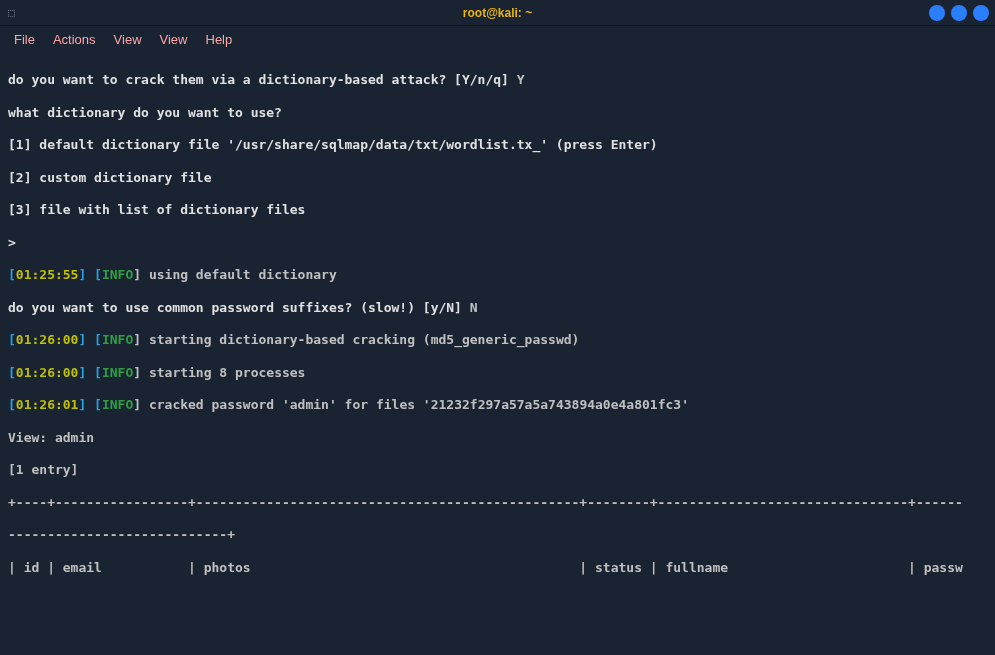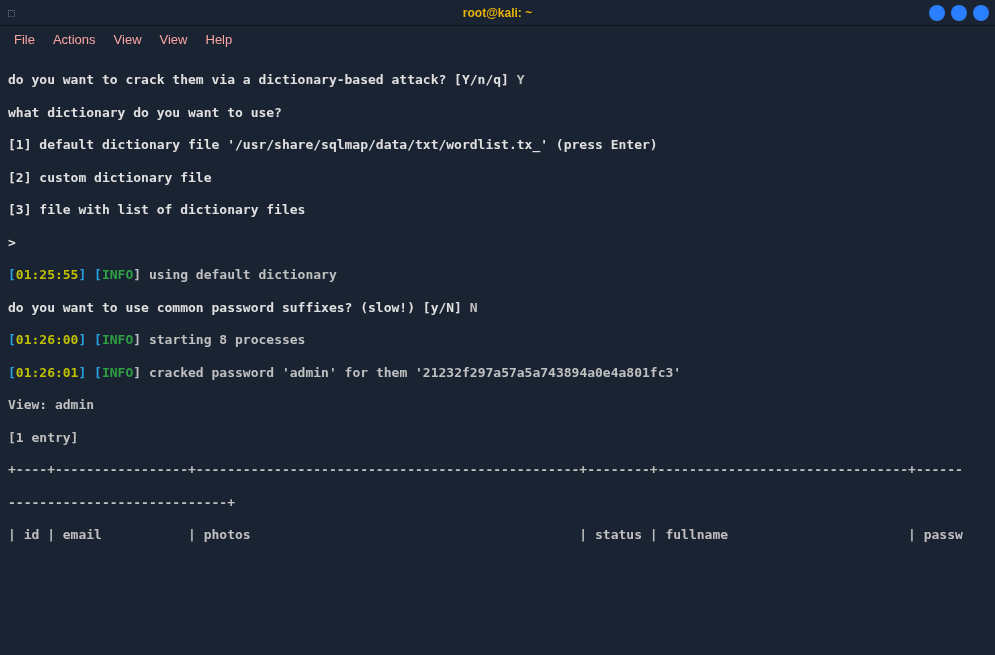--- a/index.html
+++ b/index.html
@@ -98,22 +98,23 @@
 
 <div class="terminal">
 <span class="line"><span class="white">do you want to crack them via a dictionary-based attack? [Y/n/q]</span><span class="dim"> Y</span></span>
 <span class="line"><span class="white">what dictionary do you want to use?</span></span>
 <span class="line"><span class="white">[1] default dictionary file '/usr/share/sqlmap/data/txt/wordlist.tx_' (press Enter)</span></span>
 <span class="line"><span class="white">[2] custom dictionary file</span></span>
 <span class="line"><span class="white">[3] file with list of dictionary files</span></span>
 <span class="line"><span class="white">&gt;</span></span>
 <span class="line"><span class="bracket">[</span><span class="ts">01:25:55</span><span class="bracket">]</span> <span class="bracket">[</span><span class="info">INFO</span><span class="dim">] using default dictionary</span></span>
 <span class="line"><span class="white">do you want to use common password suffixes? (slow!) [y/N]</span><span class="dim"> N</span></span>
+<span class="line"><span class="bracket">[</span><span class="ts">01:26:00</span><span class="bracket">]</span> <span class="bracket">[</span><span class="info">INFO</span><span class="dim">] starting dictionary-based cracking (md5_generic_passwd)</span></span>
 <span class="line"><span class="bracket">[</span><span class="ts">01:26:00</span><span class="bracket">]</span> <span class="bracket">[</span><span class="info">INFO</span><span class="dim">] starting 8 processes</span></span>
-<span class="line"><span class="bracket">[</span><span class="ts">01:26:01</span><span class="bracket">]</span> <span class="bracket">[</span><span class="info">INFO</span><span class="dim">] cracked password '</span><span class="dim">admin</span><span class="dim">' for them '</span><span class="dim">21232f297a57a5a743894a0e4a801fc3</span><span class="dim">'</span></span>
+<span class="line"><span class="bracket">[</span><span class="ts">01:26:01</span><span class="bracket">]</span> <span class="bracket">[</span><span class="info">INFO</span><span class="dim">] cracked password '</span><span class="dim">admin</span><span class="dim">' for files '</span><span class="dim">21232f297a57a5a743894a0e4a801fc3</span><span class="dim">'</span></span>
 <span class="line"><span class="dim">View: admin</span></span>
 <span class="line"><span class="dim">[1 entry]</span></span>
 <span class="line"><span class="dim">+----+-----------------+-------------------------------------------------+--------+--------------------------------+------</span></span>
 <span class="line"><span class="dim">----------------------------+</span></span>
 <span class="line"><span class="dim">| id | email           | photos                                          | status | fullname                       | passw</span></span>
 
 
 
 
 

